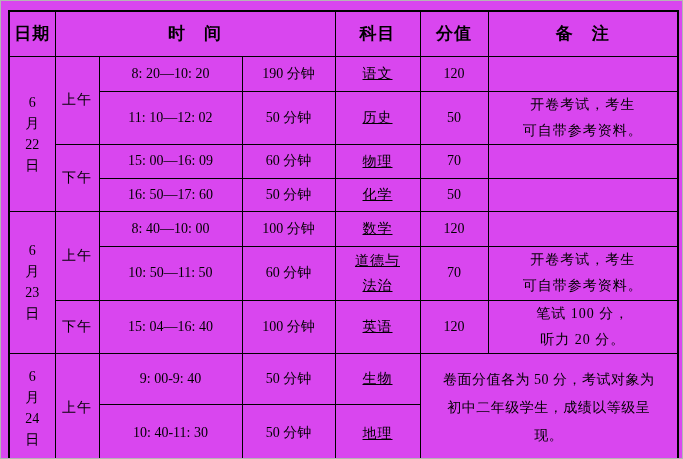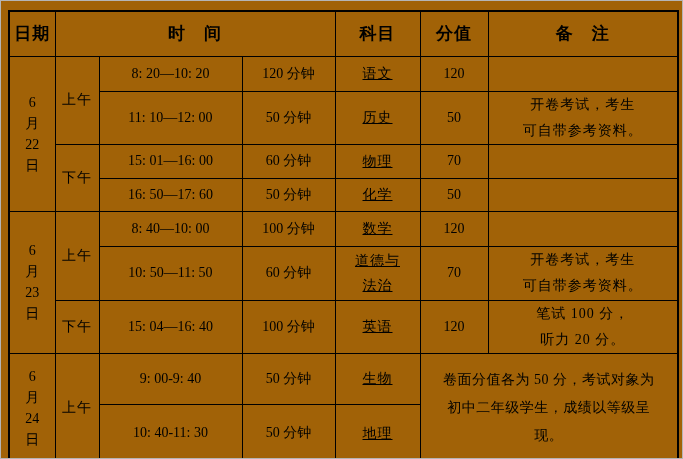--- a/index.html
+++ b/index.html
@@ -5,21 +5,21 @@
   html, body {
     margin: 0;
     padding: 0;
     background: #ffffff;
   }
   .page {
     position: relative;
     width: 681px;
     height: 457px;
     border: 1px solid #b5b5b5;
-    background: #a16207;
+    background: #d946ef;
     font-family: "Liberation Serif", "DejaVu Serif", serif;
     color: #000000;
     overflow: hidden;
   }
   table.schedule {
     position: absolute;
     left: 7px;
     top: 9px;
     border-collapse: collapse;
     table-layout: fixed;
@@ -116,38 +116,38 @@
       <th>备　注</th>
     </tr>
 
     <tr class="tr-1">
       <td rowspan="4" class="date-cell">6
 月
 22
 日</td>
       <td rowspan="2" class="session-cell">上午</td>
       <td class="time-cell">8: 20—10: 20</td>
-      <td class="duration-cell">120 分钟</td>
+      <td class="duration-cell">190 分钟</td>
       <td class="subject-cell">语文</td>
       <td class="score-cell">120</td>
       <td class="remark-cell"></td>
     </tr>
 
     <tr class="tr-2">
-      <td class="time-cell">11: 10—12: 00</td>
+      <td class="time-cell">11: 10—12: 02</td>
       <td class="duration-cell">50 分钟</td>
       <td class="subject-cell">历史</td>
       <td class="score-cell">50</td>
       <td class="remark-cell">开卷考试，考生
 可自带参考资料。</td>
     </tr>
 
     <tr class="tr-3">
       <td rowspan="2" class="session-cell">下午</td>
-      <td class="time-cell">15: 01—16: 00</td>
+      <td class="time-cell">15: 00—16: 09</td>
       <td class="duration-cell">60 分钟</td>
       <td class="subject-cell">物理</td>
       <td class="score-cell">70</td>
       <td class="remark-cell"></td>
     </tr>
 
     <tr class="tr-4">
       <td class="time-cell">16: 50—17: 60</td>
       <td class="duration-cell">50 分钟</td>
       <td class="subject-cell">化学</td>

